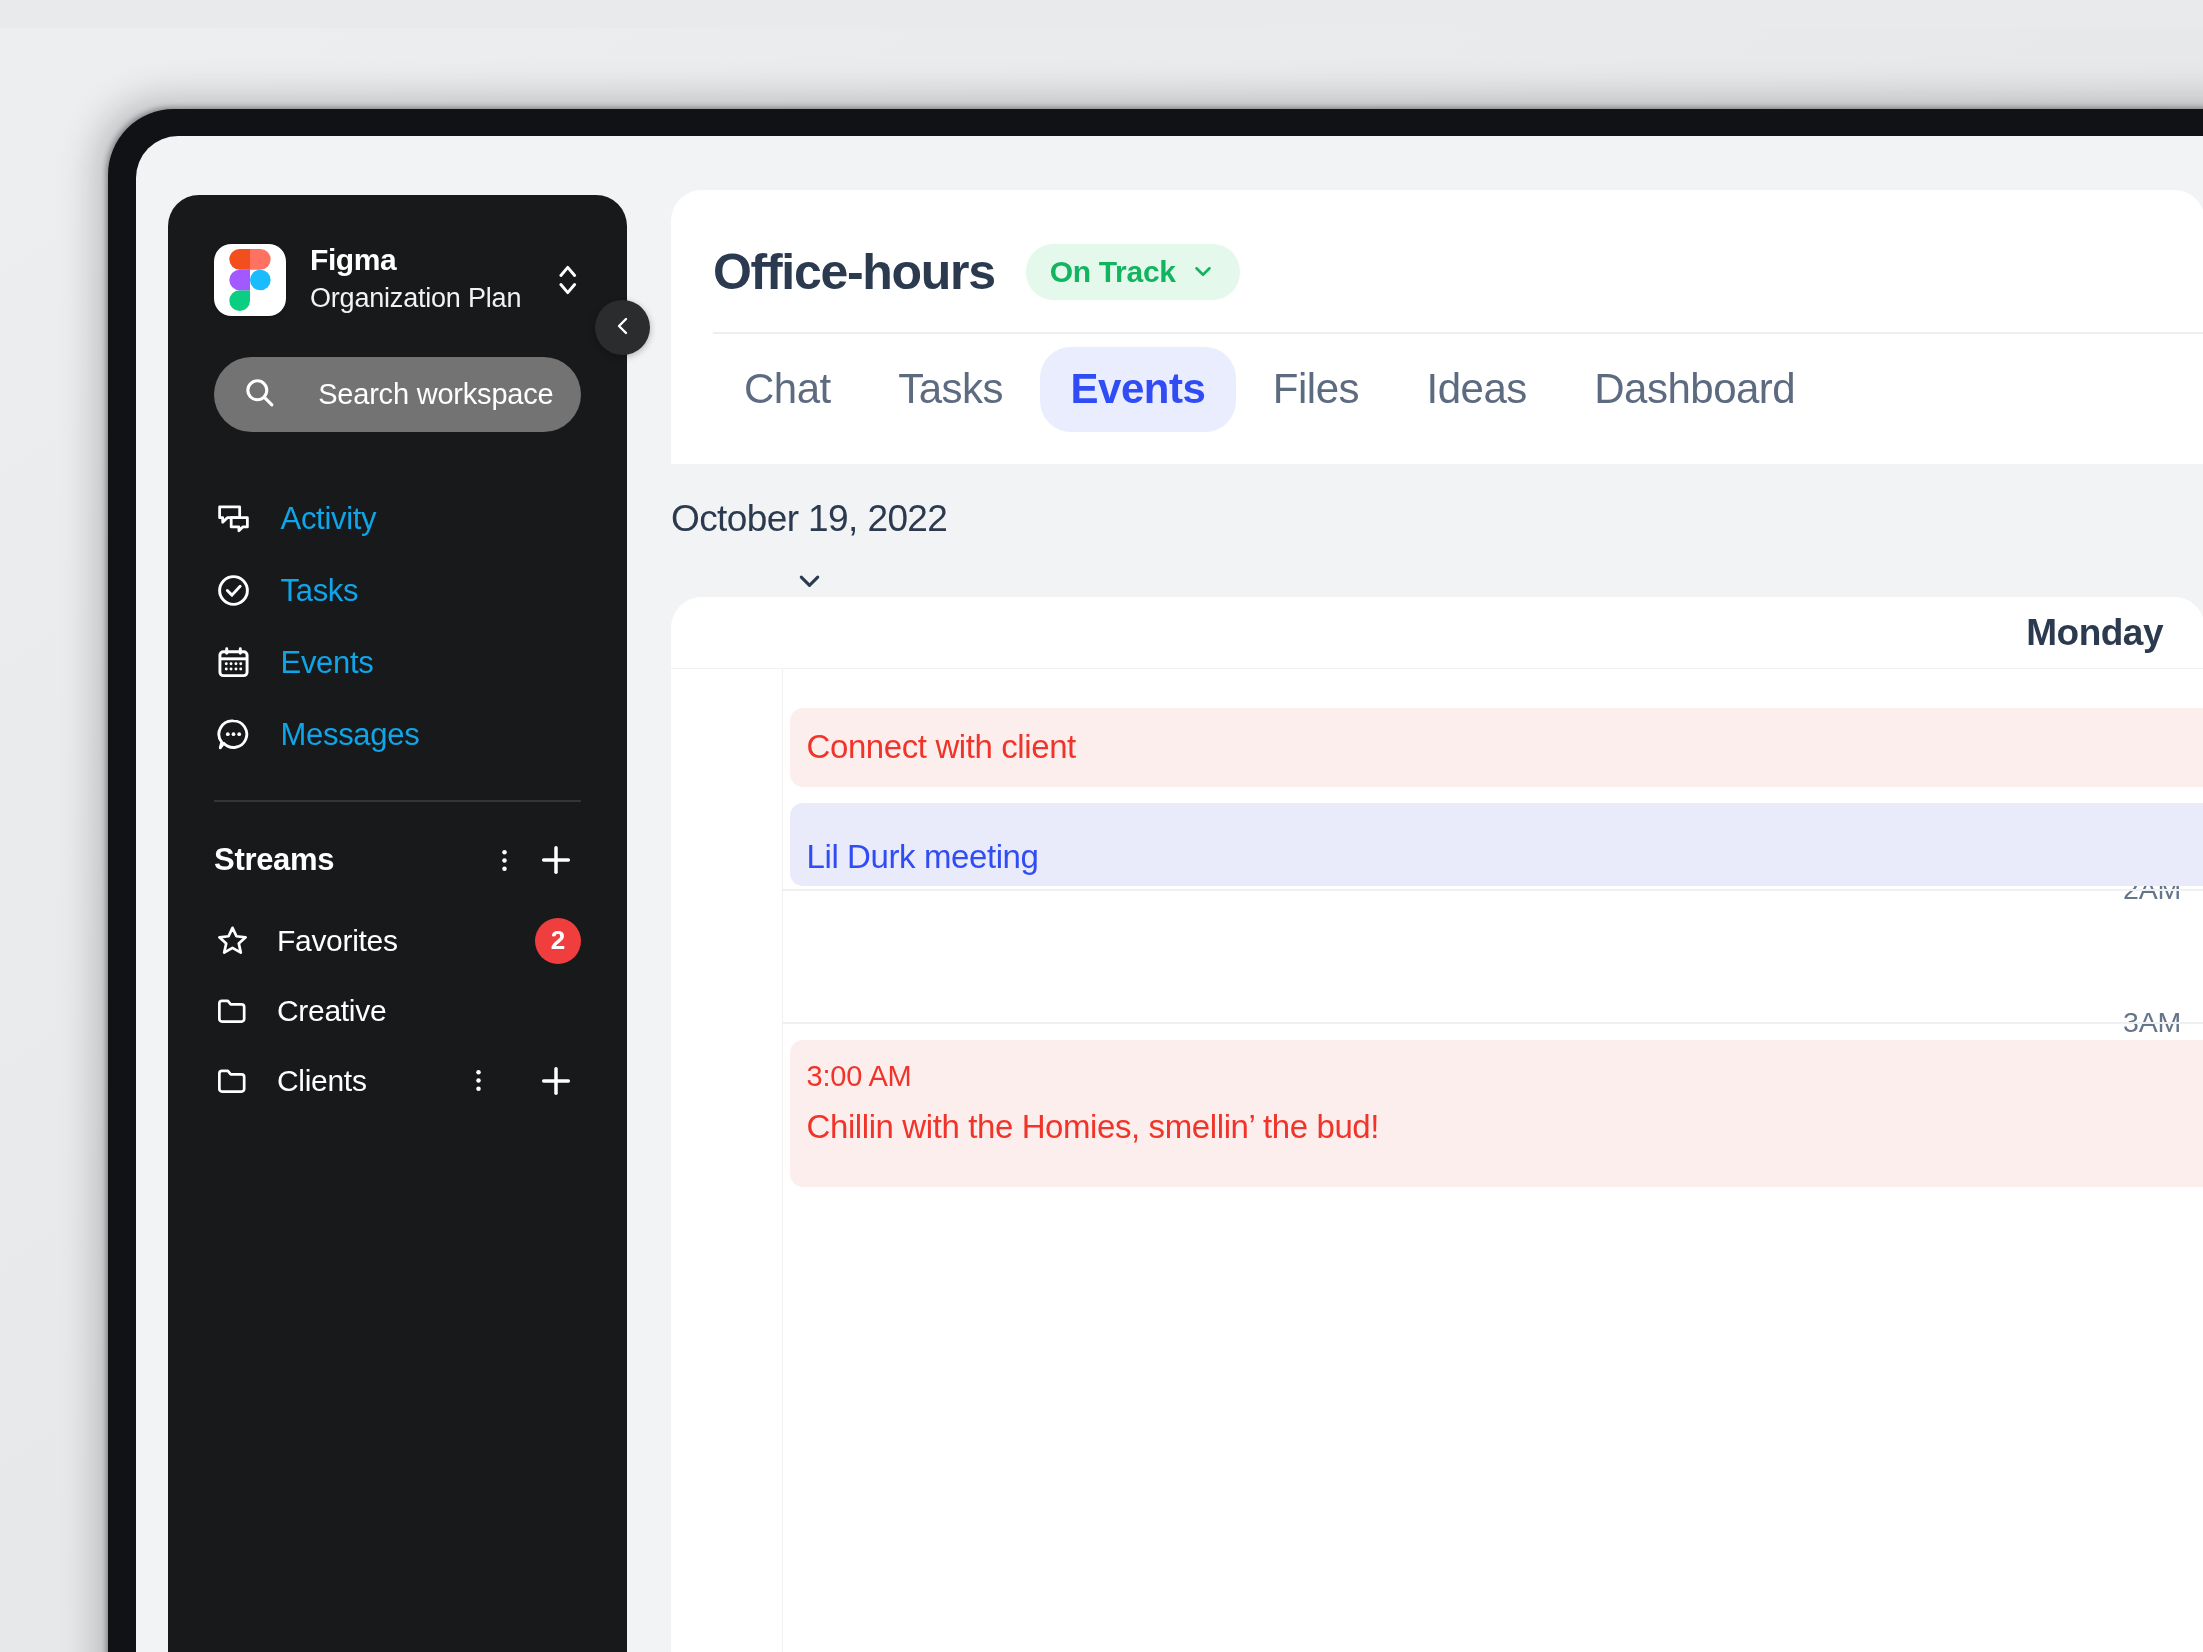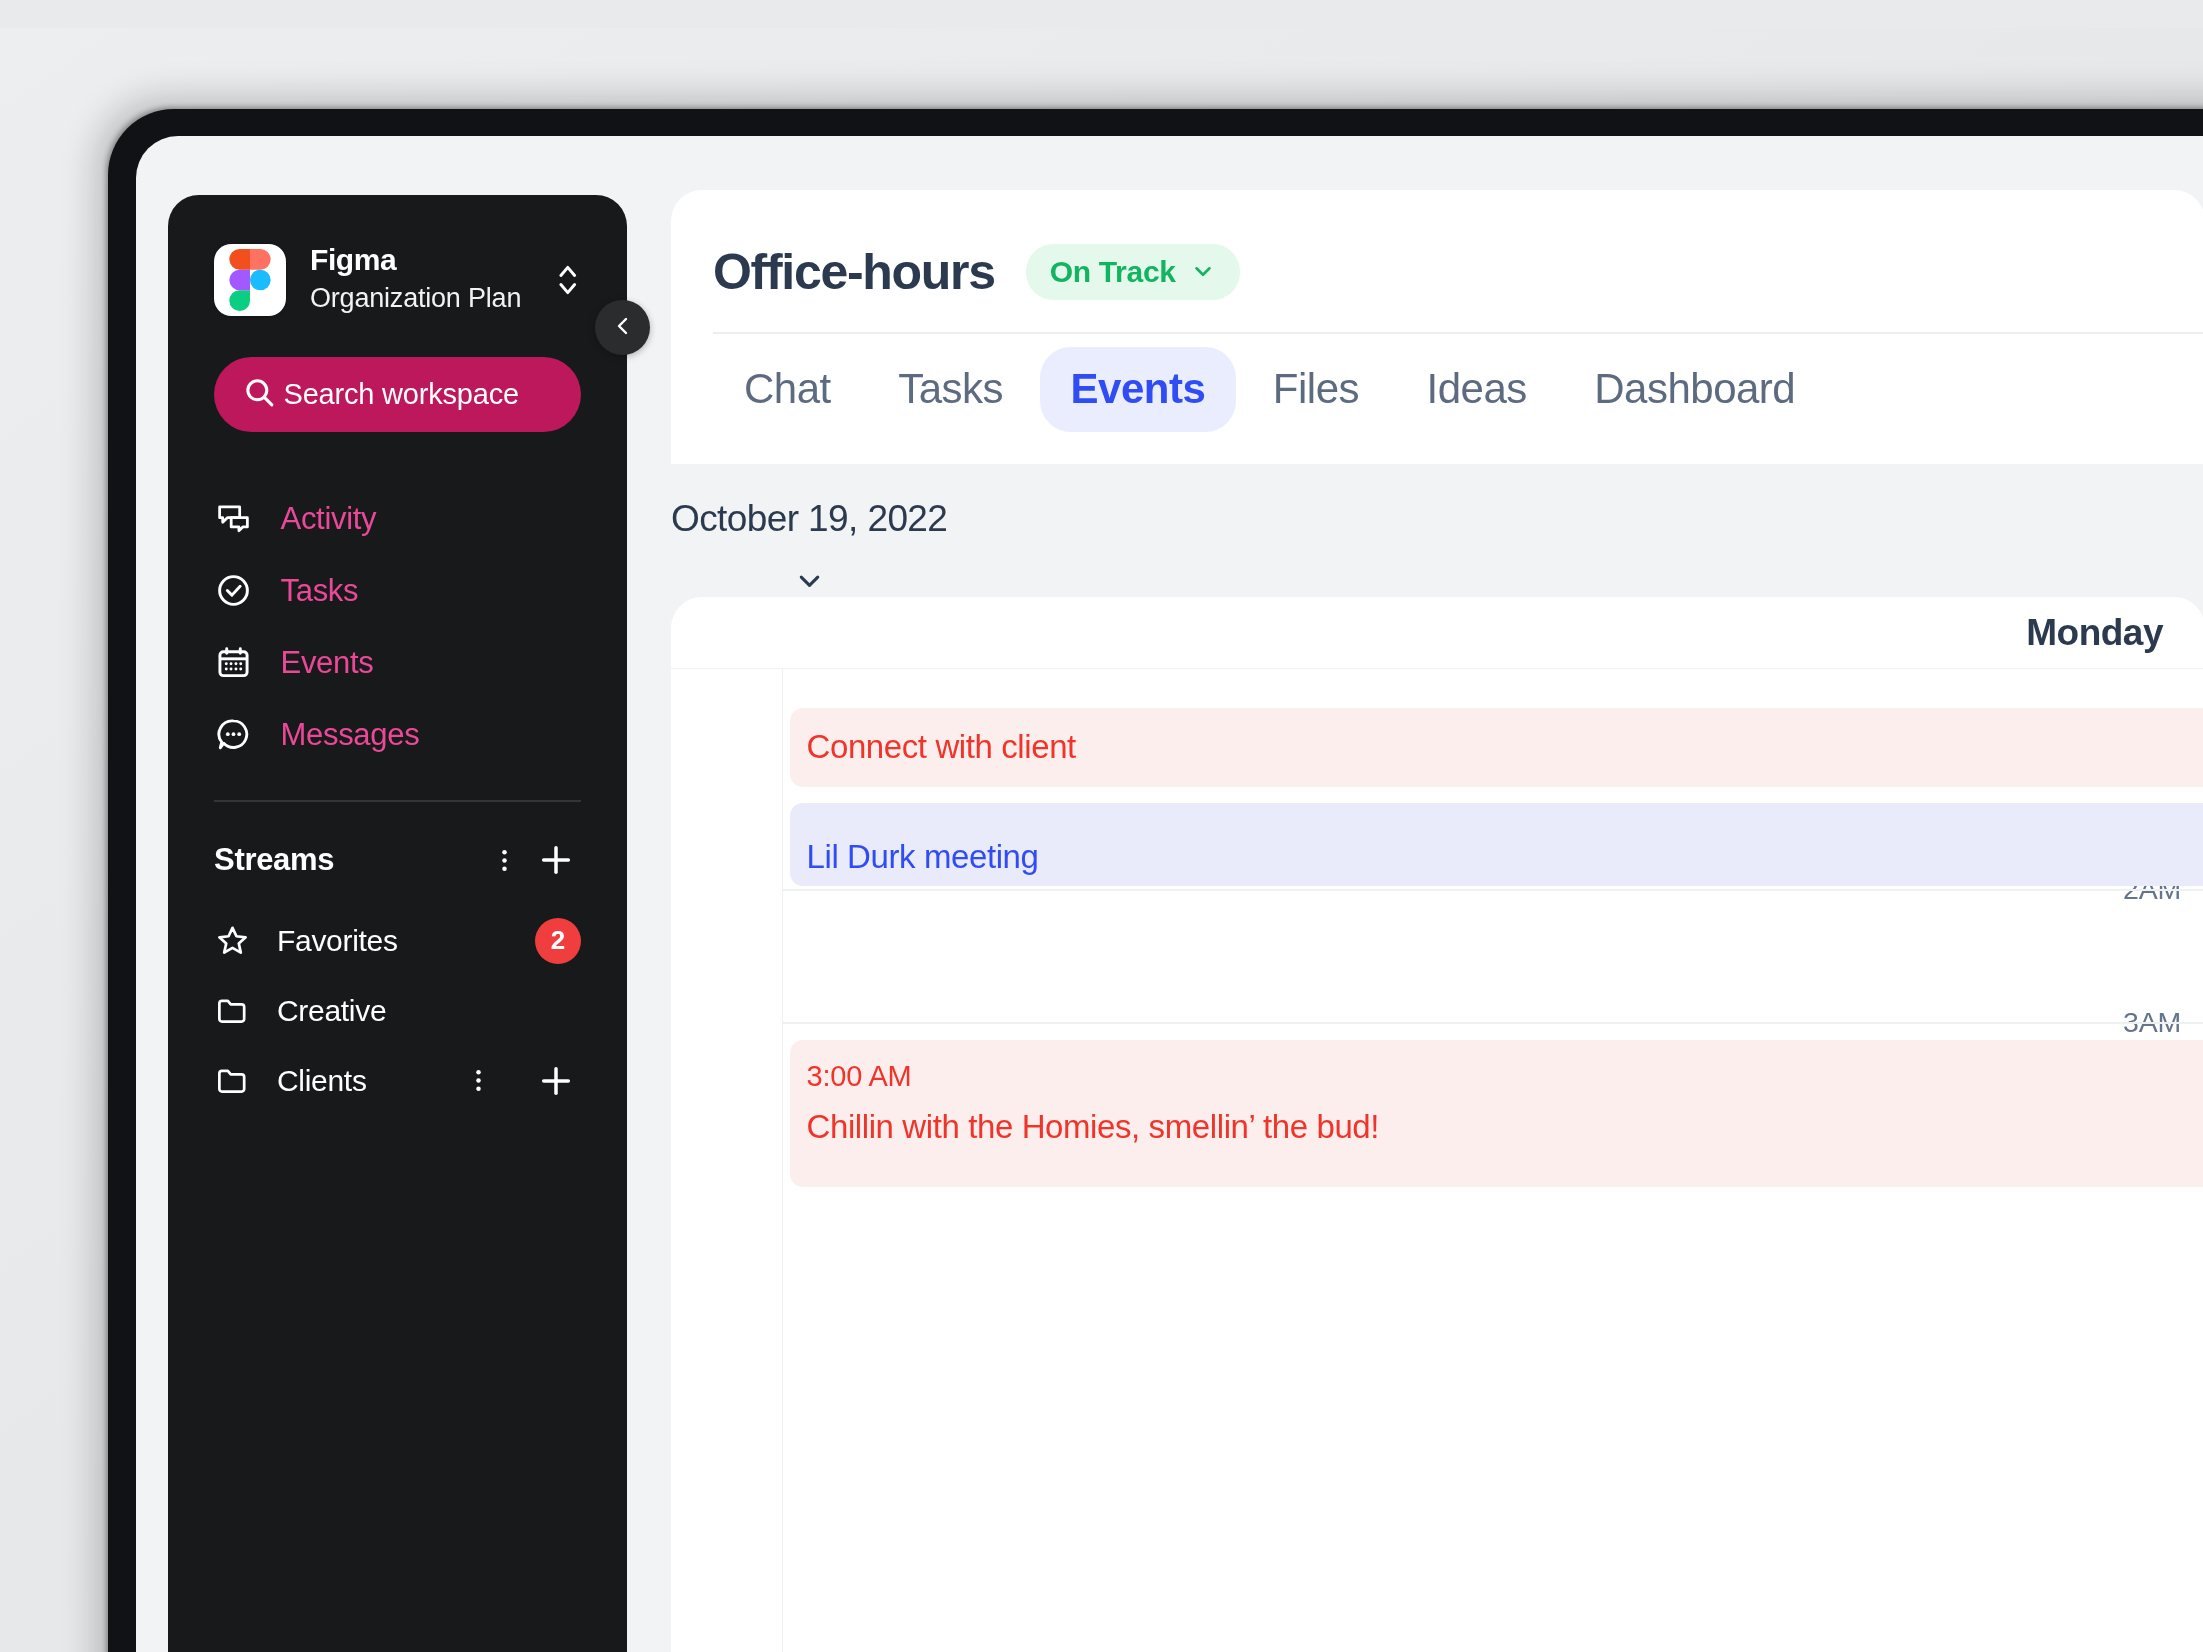--- a/index.html
+++ b/index.html
@@ -72,47 +72,48 @@
   .ws-switch {
     flex: 0 0 auto; width: 40px; height: 55px;
     display: flex; align-items: center; justify-content: center;
     cursor: pointer;
   }
 
   
   .search-box {
     margin: 40px 46px 0 46px;
     height: 75px;
-    background: #be185d;
+    background: #737373;
     border-radius: 38px;
     display: flex; align-items: center;
     padding: 0 27.5px;
-    gap: 7px;
+    gap: 24px;
     cursor: text;
+    justify-content: space-between;
   }
   .search-text {
     color: #ffffff; font-size: 29px; font-weight: 400;
     letter-spacing: -0.2px;
   }
 
   
   .nav-list { margin: 51px 0 0 0; padding: 0 46px; }
   .nav-item {
     display: flex; align-items: center;
     gap: 27.5px;
     height: 72px;
     cursor: pointer;
   }
   .nav-icon {
     width: 39px; height: 39px;
     flex: 0 0 auto;
     display: flex; align-items: center; justify-content: center;
   }
   .nav-label {
-    color: #ec4899; font-size: 31px; font-weight: 400;
+    color: #0ea5e9; font-size: 31px; font-weight: 400;
     letter-spacing: -0.3px;
   }
 
   .divider {
     margin: 29px 46px 0 46px;
     height: 1.8px; background: #343538;
   }
 
   
   .streams-head {

